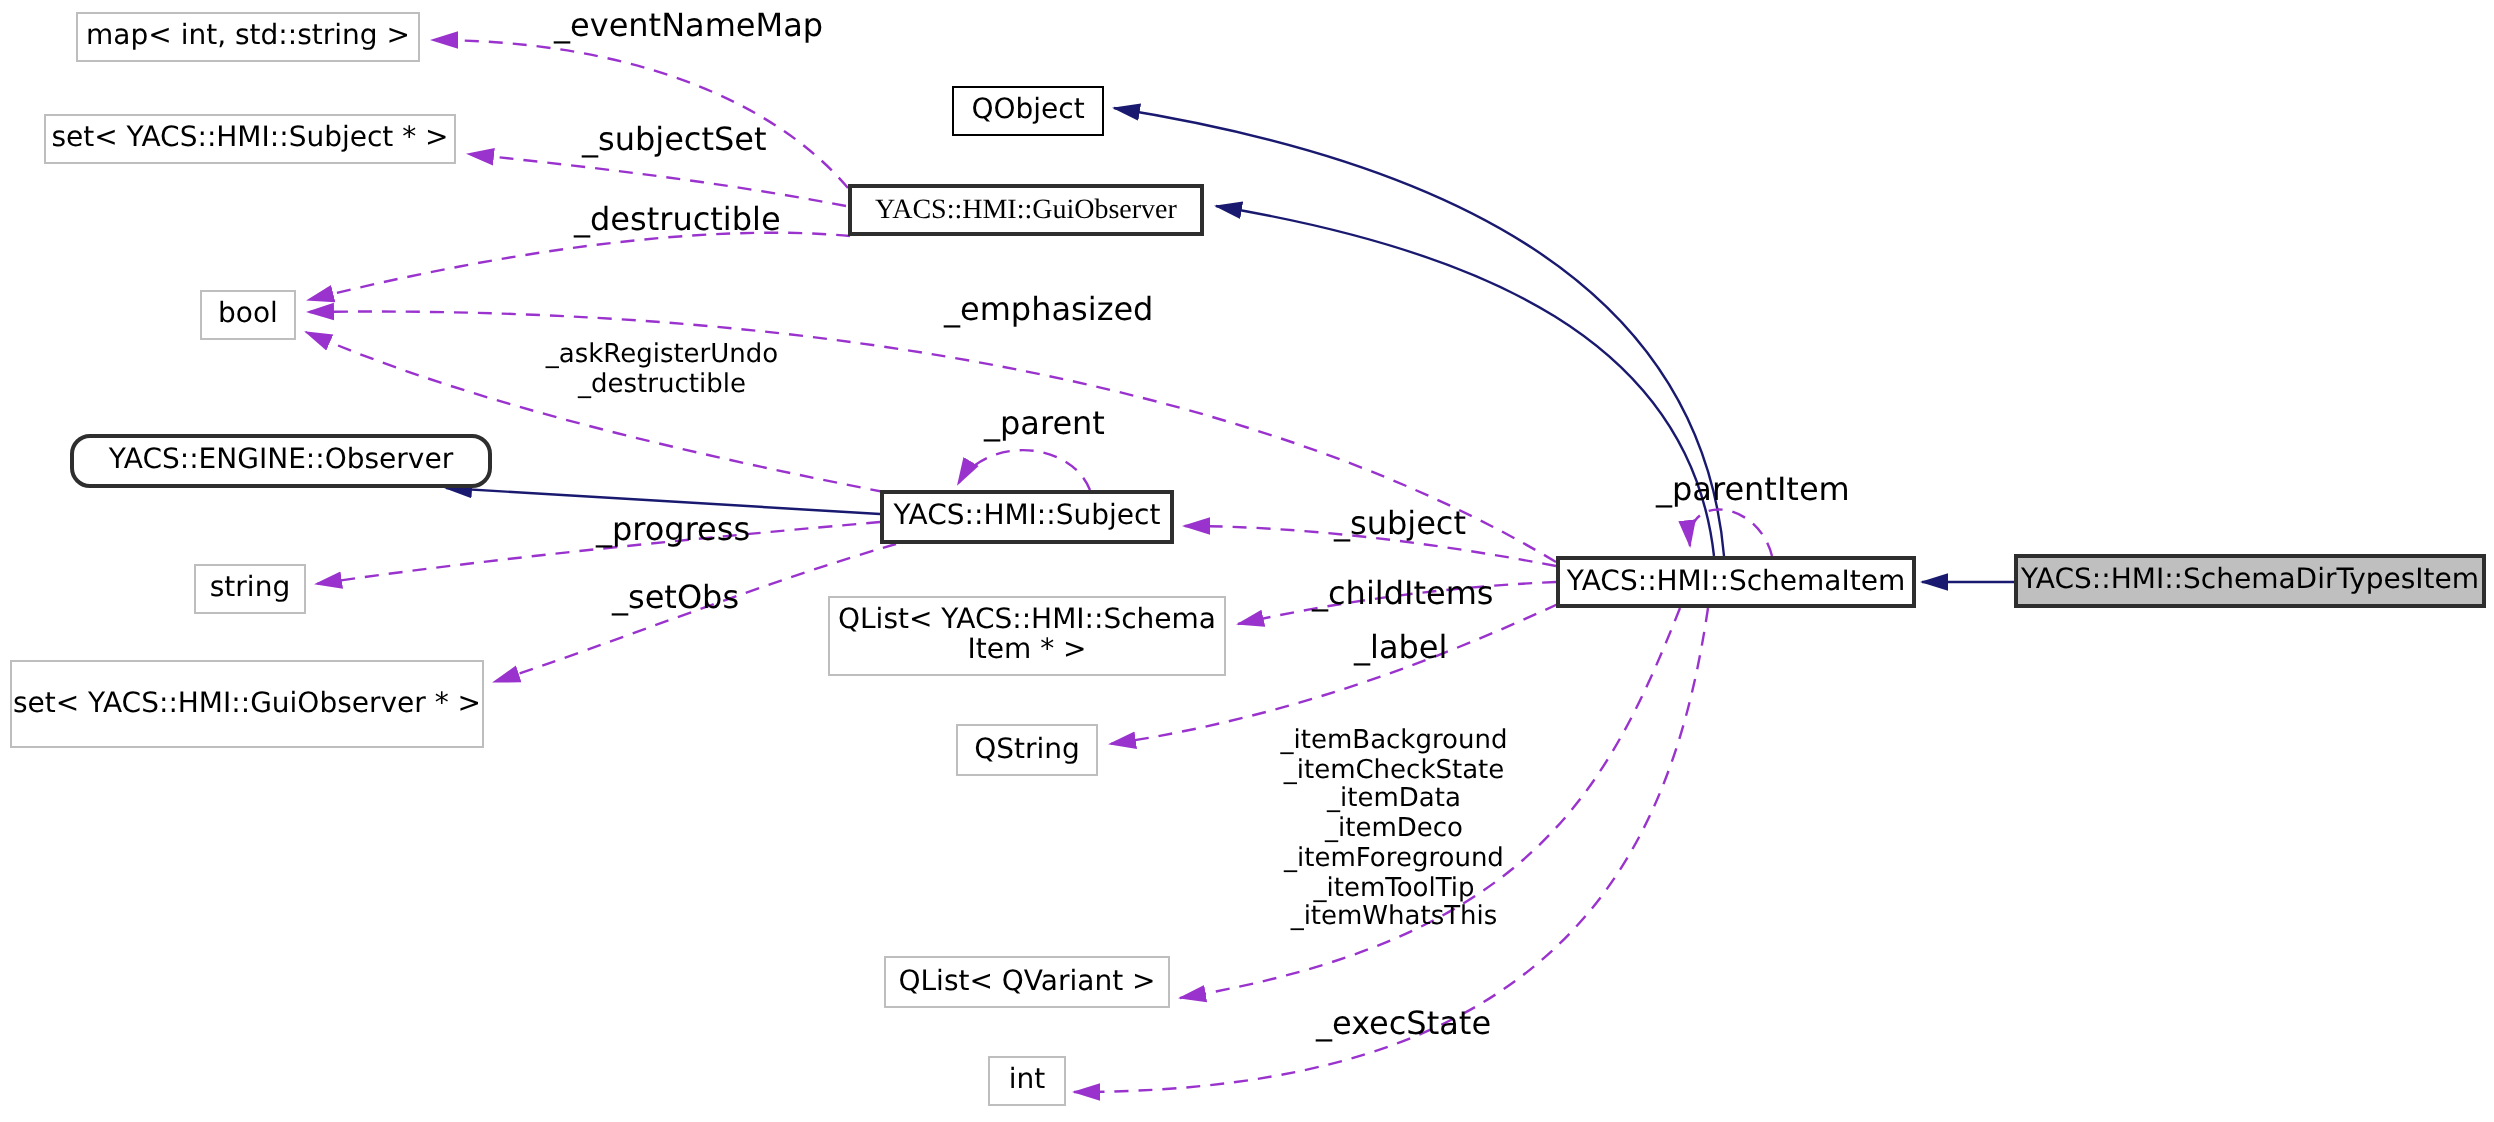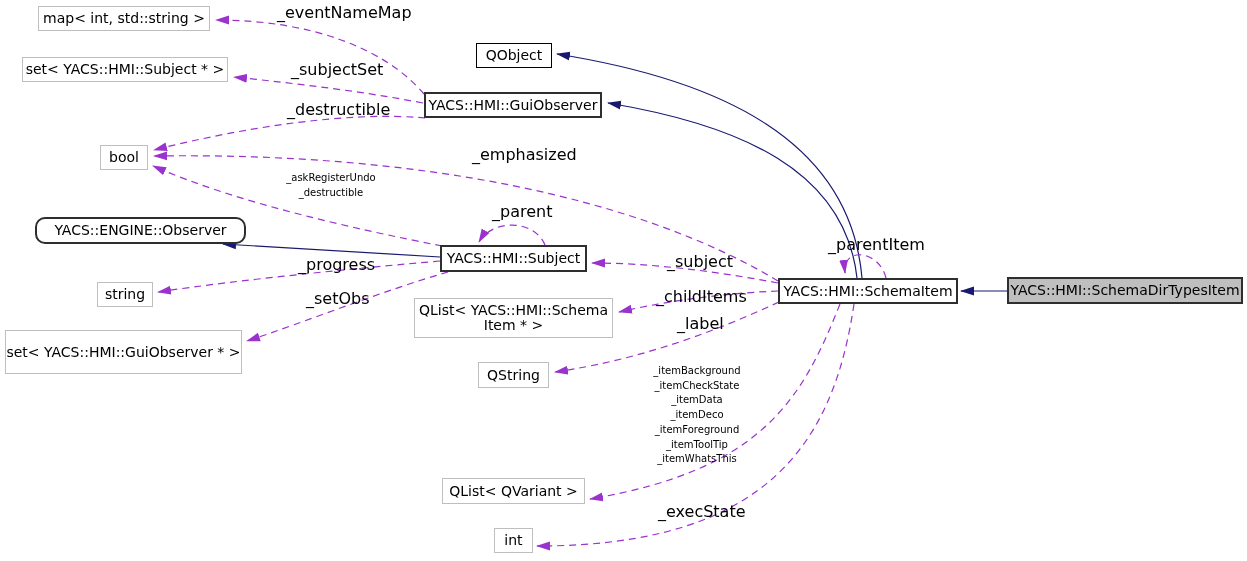--- a/index.html
+++ b/index.html
@@ -31,21 +31,21 @@
     font-size:14px;line-height:15px;text-align:center;
     white-space:pre-line;box-sizing:border-box;
   }
   .b-undoc{border:1px solid var(--border-undoc);}
   .b-doc{border:2px solid var(--border-doc);}
   .b-thin{border:1px solid #000000;}
   .current{background:var(--current-node-fill);}
   .elabel{
     position:absolute;font-size:16px;line-height:15px;white-space:nowrap;
   }
-  .elabel-block{position:absolute;font-size:10px;line-height:14.7px;text-align:center;white-space:nowrap;}
+  .elabel-block{position:absolute;font-size:13px;line-height:14.7px;text-align:center;white-space:nowrap;}
 </style>
 </head>
 <body>
 
 <svg id="canvas" viewBox="0 0 1247 561" xmlns="http://www.w3.org/2000/svg">
   <defs>
     <marker id="arrow-inherit" viewBox="0 0 14 10" refX="13" refY="5" markerWidth="14" markerHeight="10" markerUnits="userSpaceOnUse" orient="auto">
       <path d="M14,5 L0,0.6 L0,9.4 Z"></path>
     </marker>
     <marker id="arrow-member" viewBox="0 0 14 10" refX="13" refY="5" markerWidth="14" markerHeight="10" markerUnits="userSpaceOnUse" orient="auto">
@@ -74,21 +74,21 @@
   <path class="edge edge-member" d="M 854,304 C 834,440 770,546 537,546" marker-end="url(#arrow-member)"></path>
 </svg>
 
 <div class="node b-undoc" style="left:38px;top:6px;width:172px;height:25px;">map&lt; int, std::string &gt;</div>
 <div class="node b-undoc" style="left:22px;top:57px;width:206px;height:25px;">set&lt; YACS::HMI::Subject * &gt;</div>
 <div class="node b-undoc" style="left:100px;top:145px;width:48px;height:25px;">bool</div>
 <div class="node b-doc" style="left:35px;top:217px;width:211px;height:27px;border-radius:10px;">YACS::ENGINE::Observer</div>
 <div class="node b-undoc" style="left:97px;top:282px;width:56px;height:25px;">string</div>
 <div class="node b-undoc" style="left:5px;top:330px;width:237px;height:44px;">set&lt; YACS::HMI::GuiObserver * &gt;</div>
 <div class="node b-thin" style="left:476px;top:43px;width:76px;height:25px;">QObject</div>
-<div class="node b-doc" style="left:424px;top:92px;width:178px;height:26px;">YACS::HMI::GuiObserver</div>
+<div class="node b-doc" style="left:424px;top:92px;width:178px;height:26px;font-family:Liberation Serif, serif;">YACS::HMI::GuiObserver</div>
 <div class="node b-doc" style="left:440px;top:245px;width:147px;height:27px;">YACS::HMI::Subject</div>
 <div class="node b-undoc" style="left:414px;top:298px;width:199px;height:40px;">QList&lt; YACS::HMI::Schema
 Item * &gt;</div>
 <div class="node b-undoc" style="left:478px;top:362px;width:71px;height:26px;">QString</div>
 <div class="node b-undoc" style="left:442px;top:478px;width:143px;height:26px;">QList&lt; QVariant &gt;</div>
 <div class="node b-undoc" style="left:494px;top:528px;width:39px;height:25px;">int</div>
 <div class="node b-doc" style="left:778px;top:278px;width:180px;height:26px;">YACS::HMI::SchemaItem</div>
 <div class="node b-doc current" style="left:1007px;top:277px;width:236px;height:27px;">YACS::HMI::SchemaDirTypesItem</div>
 
 <div class="elabel" style="left:277px;top:5px;">_eventNameMap</div>

